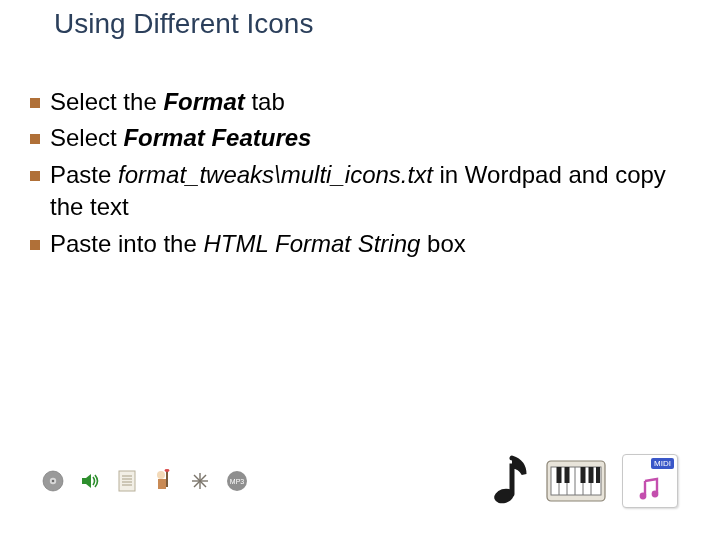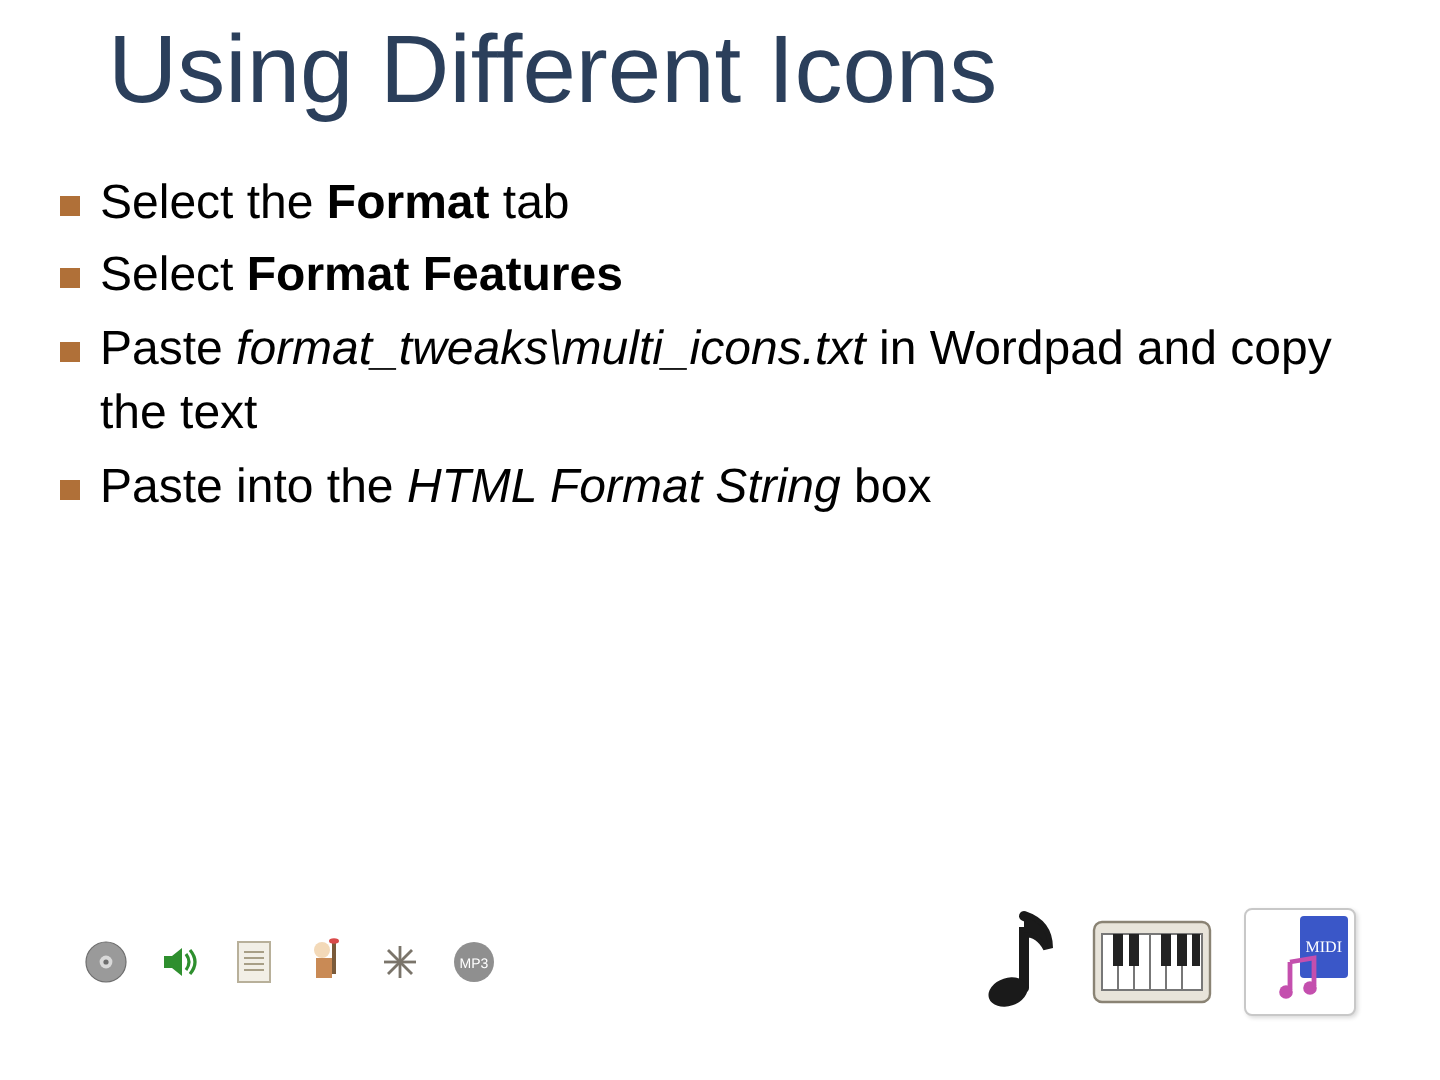--- a/index.html
+++ b/index.html
@@ -1,30 +1,30 @@
 <!DOCTYPE html>
 <html><head>
 <meta charset="utf-8">
 <style>
   html,body{margin:0;padding:0;width:720px;height:540px;background:#fff;font-family:Verdana,Geneva,sans-serif;color:#000;}
   .slide{position:relative;width:720px;height:540px;box-sizing:border-box;}
-  .title{position:absolute;left:54px;top:8px;font-size:48px;font-family:Verdana,Geneva,sans-serif;color:#2b3f5b;letter-spacing:0px;}
+  .title{position:absolute;left:54px;top:8px;font-size:28px;font-family:Verdana,Geneva,sans-serif;color:#2b3f5b;letter-spacing:0px;}
   .body{position:absolute;left:30px;top:86px;right:30px;font-size:24px;line-height:1.35;}
   .item{display:flex;align-items:flex-start;margin:0 0 4px 0;}
   .bullet{flex:0 0 auto;width:10px;height:10px;background:#b07038;margin:12px 10px 0 0;}
   .text{flex:1 1 auto;}
-  .b{font-weight:bold;}
+  .b{font-weight:bold;font-style:italic;}
   .i{font-style:italic;}
   .iconrow{position:absolute;left:42px;bottom:32px;right:42px;height:54px;display:flex;align-items:center;}
   .sm-icons{display:flex;align-items:center;gap:16px;}
   .lg-icons{display:flex;align-items:center;gap:16px;margin-left:auto;}
   .ic{display:flex;align-items:center;justify-content:center;}
   .ic svg{display:block;}
   .midi-card{width:54px;height:52px;background:#fff;border:1px solid #c8c8c8;border-radius:4px;box-shadow:1px 1px 2px rgba(0,0,0,0.15);position:relative;display:flex;flex-direction:column;align-items:center;}
-  .midi-card .label{font-size:8px;font-family:Liberation Serif, serif;background:#3a57c8;color:#fff;padding:11px 3px;border-radius:2px;position:absolute;top:3px;right:3px;}
+  .midi-card .label{font-size:8px;font-family:Liberation Sans, sans-serif;background:#3a57c8;color:#fff;padding:1px 3px;border-radius:2px;position:absolute;top:3px;right:3px;}
   .midi-card .note{position:absolute;left:14px;top:22px;}
 </style>
 </head>
 <body>
 
 <div class="slide">
 
   <div class="title">Using Different Icons</div>
 
   <div class="body">

